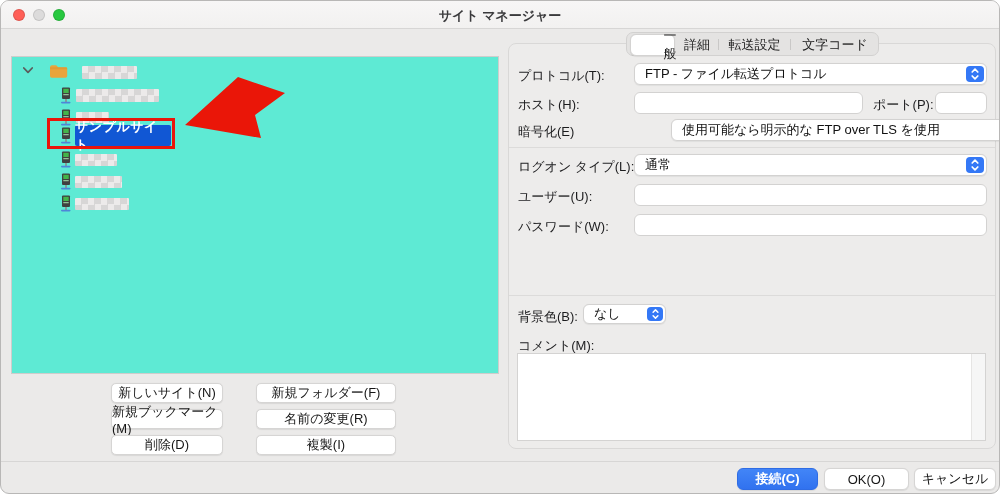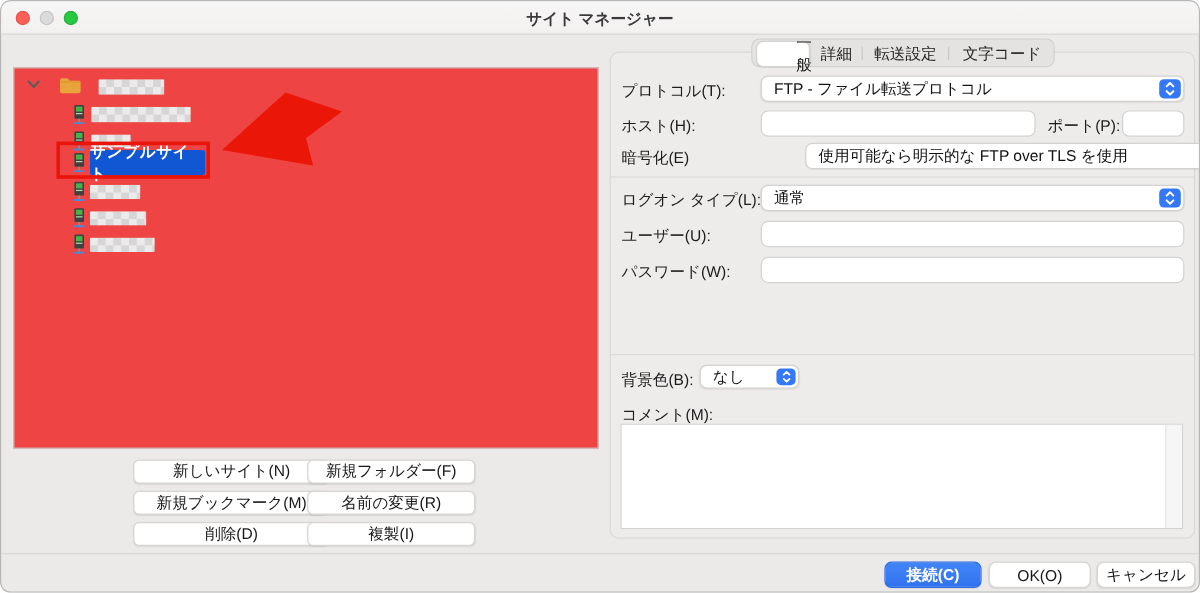--- a/index.html
+++ b/index.html
@@ -16,37 +16,37 @@
     background:linear-gradient(#f7f6f6,#f2f1f0);border-bottom:1px solid #d7d6d5;}
   .tl{position:absolute;top:8px;width:12px;height:12px;border-radius:50%;}
   .tl.red{left:12px;background:#ff5f57;border:0.5px solid rgba(0,0,0,.12);}
   .tl.gray{left:32px;background:#dcdbdb;border:0.5px solid rgba(0,0,0,.10);}
   .tl.green{left:52px;background:#28c840;border:0.5px solid rgba(0,0,0,.12);}
   .win-title{position:absolute;left:0;right:0;top:6px;text-align:center;
     font-size:13px;font-weight:bold;color:#3a3a3c;}
   
   .panel-label{position:absolute;left:9px;top:33px;font-size:13px;}
   .tree-box{position:absolute;left:10px;top:55px;width:488px;height:318px;
-    background:#ef4444;border:1px solid #cecdcc;}
+    background:#5eead4;border:1px solid #cecdcc;}
   .expander{position:absolute;left:10px;top:9px;width:12px;height:9px;}
   .t-icon{position:absolute;}
   .mosaic{position:absolute;border-radius:1px;
     background:repeating-conic-gradient(#d7d6d6 0% 25%,#eceaea 0% 50%);
     background-size:13px 13px;}
   .sel-item{position:absolute;left:63px;top:68px;width:96px;height:21px;
     background:#1157d4;border-radius:2px;color:#fff;font-size:13px;font-weight:bold;
     display:flex;align-items:center;justify-content:center;letter-spacing:.5px;}
   .hl-rect{position:absolute;left:46px;top:117px;width:128px;height:31px;
     border:3px solid #ea150a;z-index:6;}
   .arrow-svg{position:absolute;left:170px;top:62px;z-index:6;}
   
   .btn{position:absolute;height:20px;background:#fff;border:1px solid #d6d5d4;
     border-radius:5px;font-size:13px;display:flex;align-items:center;justify-content:center;
     color:#161616;box-shadow:0 .5px 1px rgba(0,0,0,.08);}
-  .btn.c1{left:110px;width:164px;}
+  .btn.c1{left:110px;width:112px;}
   .btn.c2{left:255px;width:140px;}
   .r1{top:382px;} .r2{top:408px;} .r3{top:434px;}
   
   .group-box{position:absolute;left:507px;top:42px;width:488px;height:406px;
     background:#edecEB;background-color:#edeceb;border:1px solid #d9d8d7;border-radius:8px;}
   .tabstrip{position:absolute;left:625px;top:31px;width:253px;height:24px;
     background:#e4e3e2;border:1px solid #d2d1d0;border-radius:7px;z-index:3;}
   .tab{position:absolute;top:0;height:22px;font-size:13px;display:flex;
     align-items:center;justify-content:center;color:#222;}
   .tab.selected{top:1px;background:#fff;border:1px solid #d4d3d2;border-radius:6px;

